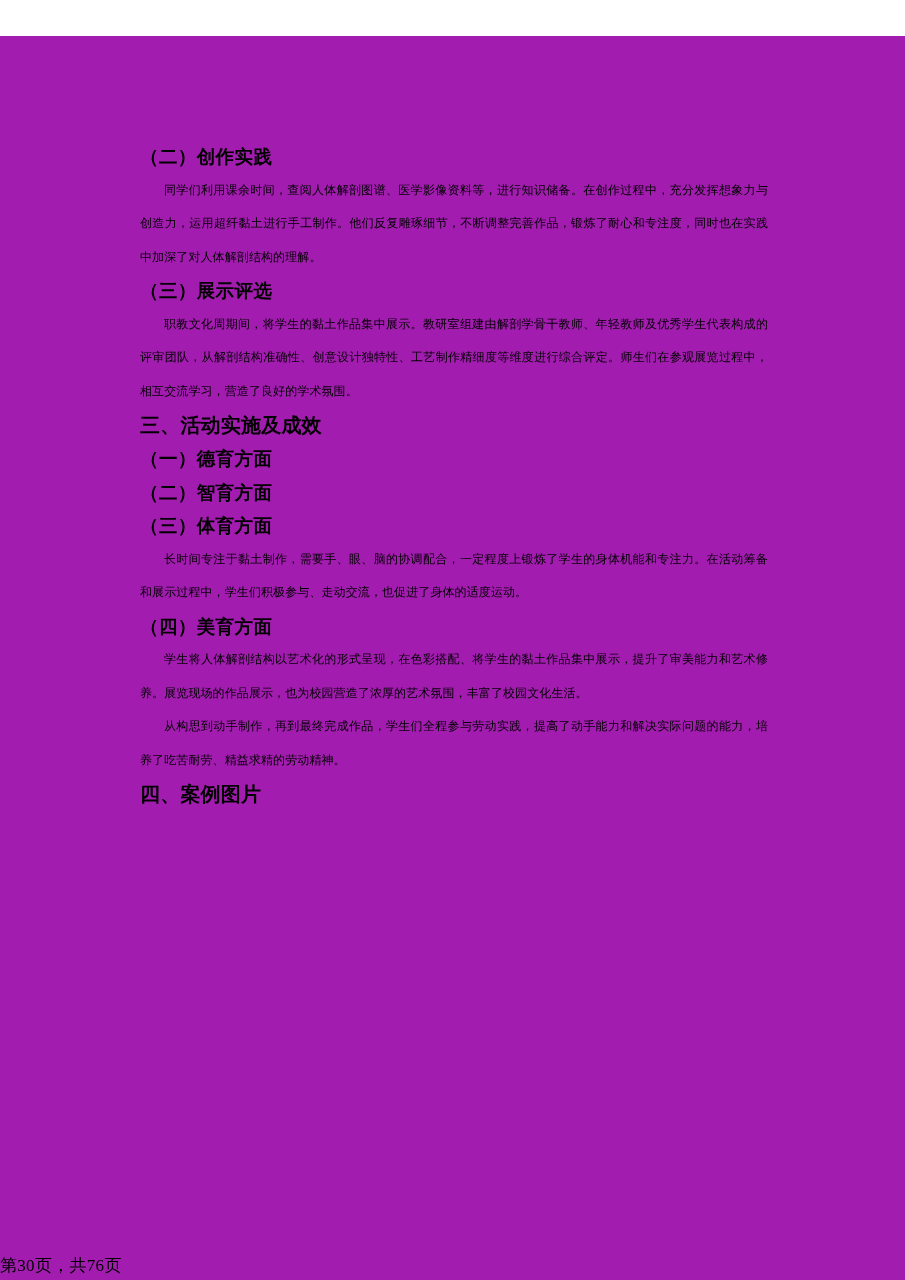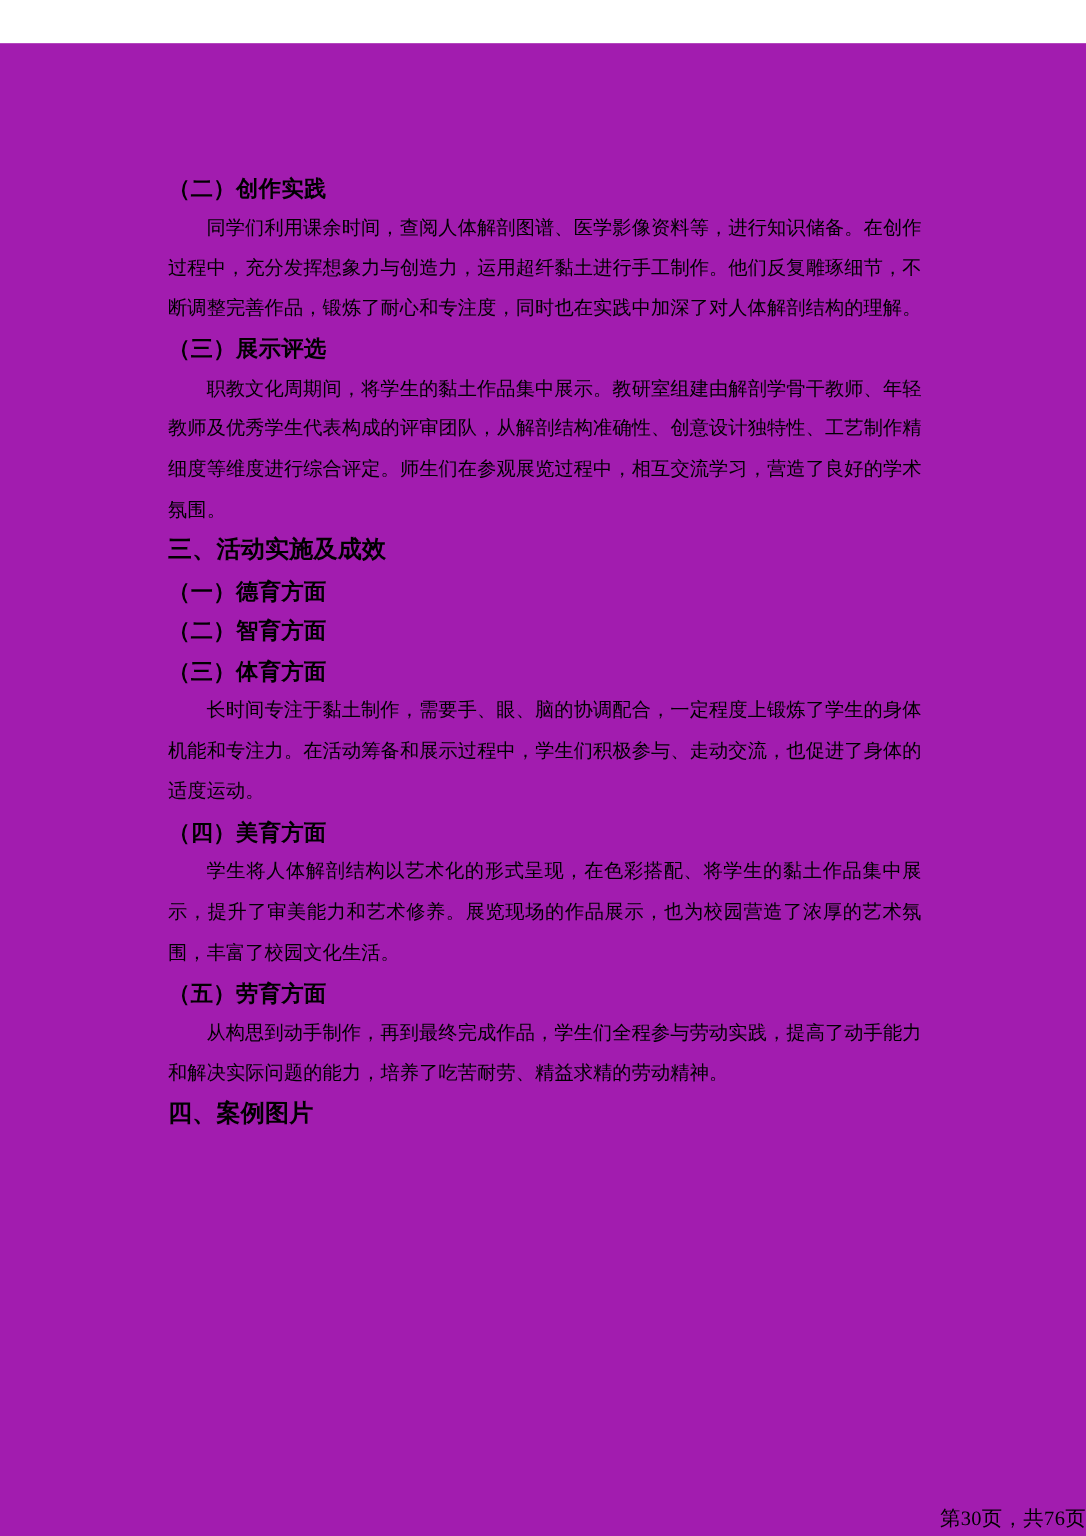--- a/index.html
+++ b/index.html
@@ -39,34 +39,34 @@
     font-family: "Liberation Sans", "DejaVu Sans", sans-serif;
     font-weight: bold;
     font-size: 20px;
     line-height: 33.5px;
     letter-spacing: 0.2px;
     margin: 0;
     white-space: pre;
   }
   .para {
     font-family: "Liberation Serif", "DejaVu Serif", serif;
-    font-size: 16px;
+    font-size: 12px;
     line-height: 33.6px;
     text-align: justify;
     text-justify: inter-ideograph;
     text-indent: 2em;
     margin: 0;
     letter-spacing: 0.1px;
   }
   .footer {
     position: absolute;
     left: 0;
     right: 0;
     top: 1218px;
-    text-align: right;
+    text-align: left;
     font-family: "Liberation Serif", "DejaVu Serif", serif;
     font-size: 17px;
     letter-spacing: 0.3px;
   }
   .bottom-heading {
     position: absolute;
     left: 140px;
     top: 1258px;
     font-family: "Liberation Sans", "DejaVu Sans", sans-serif;
     font-weight: bold;
@@ -92,21 +92,20 @@
     <p class="heading">（一）德育方面</p>
 
     <p class="heading">（二）智育方面</p>
 
     <p class="heading">（三）体育方面</p>
     <p class="para">长时间专注于黏土制作，需要手、眼、脑的协调配合，一定程度上锻炼了学生的身体机能和专注力。在活动筹备和展示过程中，学生们积极参与、走动交流，也促进了身体的适度运动。</p>
 
     <p class="heading">（四）美育方面</p>
     <p class="para">学生将人体解剖结构以艺术化的形式呈现，在色彩搭配、将学生的黏土作品集中展示，提升了审美能力和艺术修养。展览现场的作品展示，也为校园营造了浓厚的艺术氛围，丰富了校园文化生活。</p>
 
-    <p class="heading">（五）劳育方面</p>
     <p class="para">从构思到动手制作，再到最终完成作品，学生们全程参与劳动实践，提高了动手能力和解决实际问题的能力，培养了吃苦耐劳、精益求精的劳动精神。</p>
 
     <p class="heading-sub">四、案例图片</p>
 
   </div>
 
   <div class="footer">
     <span>第30页，共76页</span>
   </div>
 

